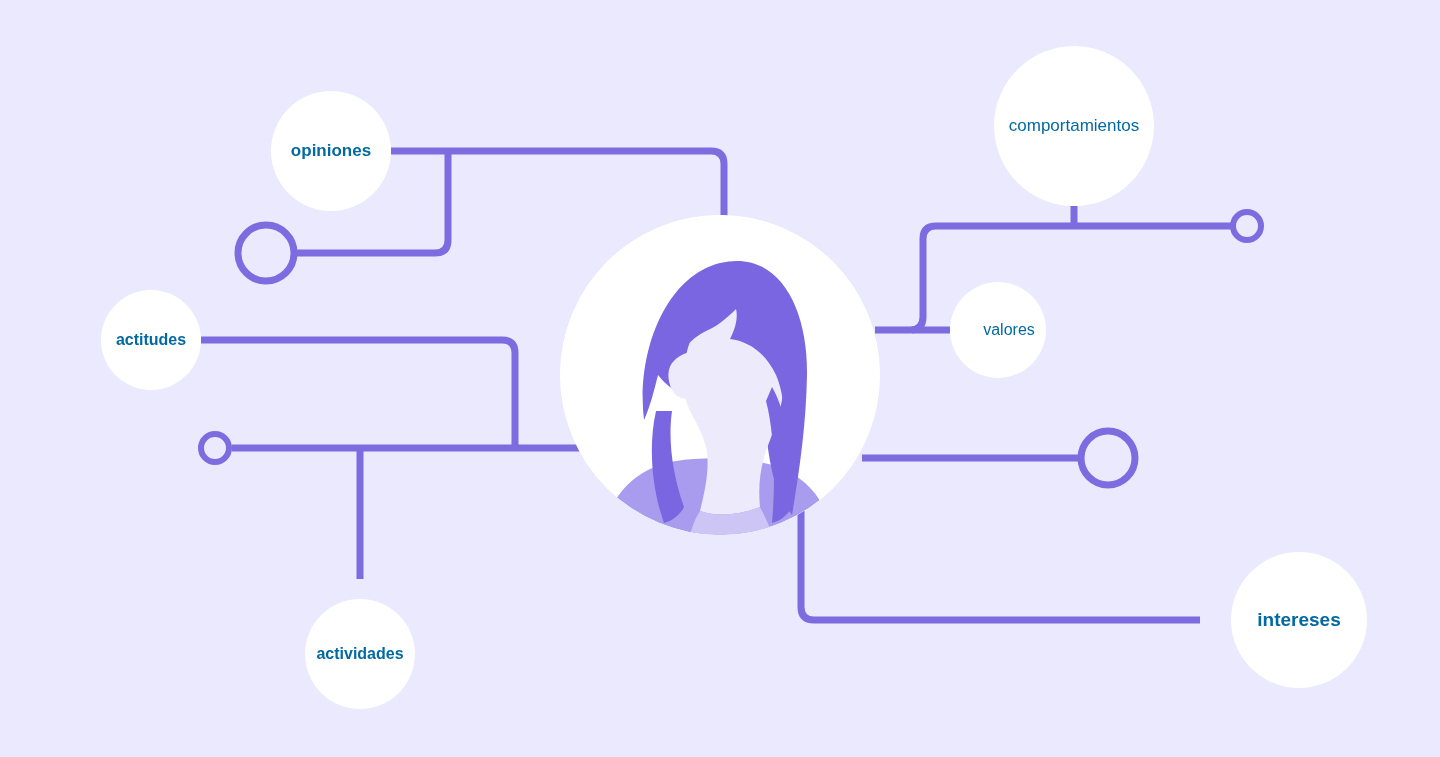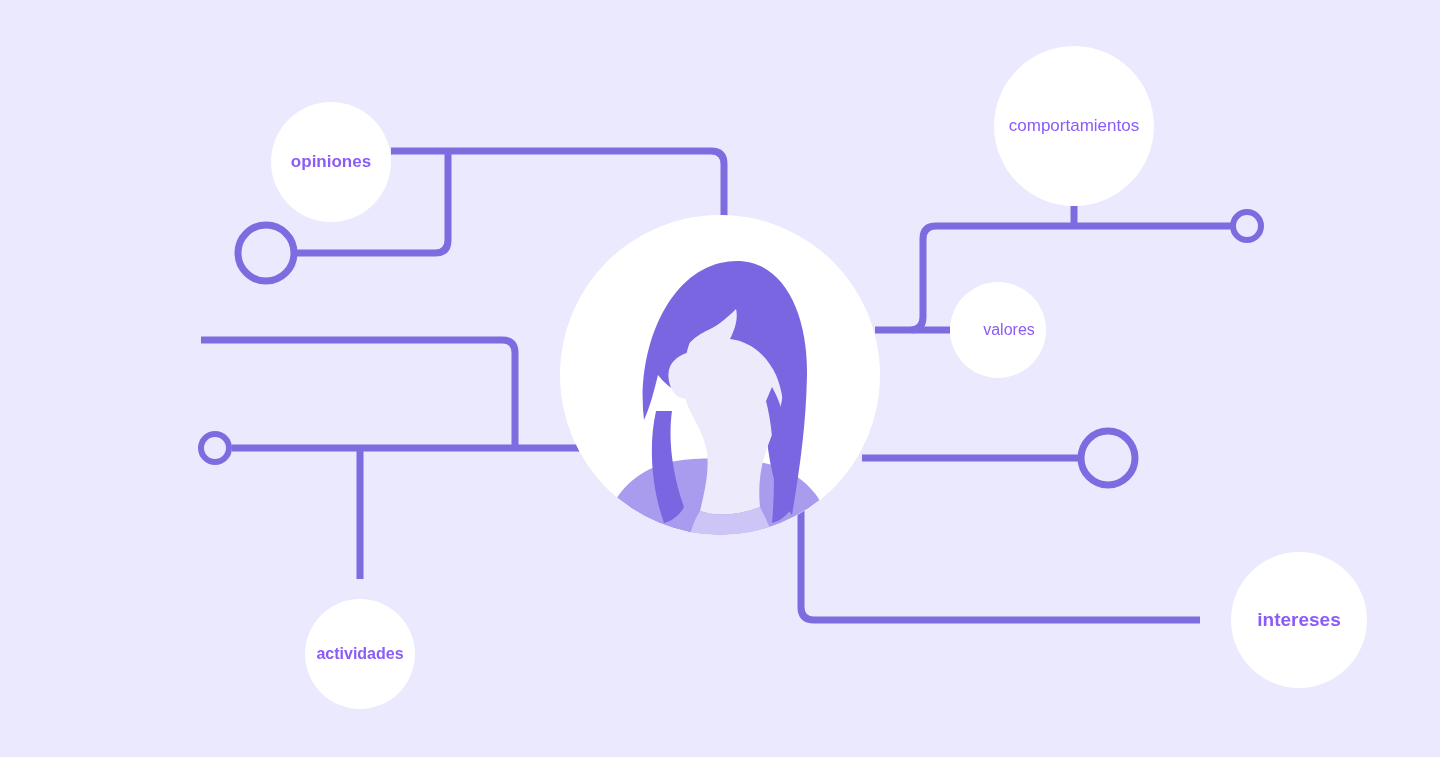--- a/index.html
+++ b/index.html
@@ -27,21 +27,21 @@
     height: 757px;
   }
   .node {
     position: absolute;
     border-radius: 50%;
     background: #ffffff;
     display: flex;
     align-items: center;
     justify-content: center;
     text-align: center;
-    color: #8b5cf6;
+    color: #0369a1;
     box-sizing: border-box;
   }
   .node-label {
     display: block;
     line-height: 1.15;
     white-space: nowrap;
   }
   .w-bold { font-weight: 700; }
   .w-reg  { font-weight: 400; }
 
@@ -126,24 +126,27 @@
 
         <path d="M 96 196 C 88 232 92 274 104 308 C 112 306 120 300 124 292
                  C 112 258 108 224 112 196 Z" fill="#7a66e0"></path>
 
         <path d="M 140 296 C 158 302 180 300 200 292 C 206 304 210 312 212 320
                  L 130 320 C 132 312 136 302 140 296 Z" fill="#cdc5f5"></path>
       </g>
     </svg>
   </div>
 
-  <div class="node" style="left:271px; top:102px; width:120px; height:120px;">
+  <div class="node" style="left:271px; top:91px; width:120px; height:120px;">
     <span class="node-label w-bold" style="font-size:17px;">opiniones</span>
   </div>
 
+  <div class="node" style="left:101px; top:290px; width:100px; height:100px;">
+    <span class="node-label w-bold" style="font-size:16px;">actitudes</span>
+  </div>
 
   <div class="node" style="left:305px; top:599px; width:110px; height:110px;">
     <span class="node-label w-bold" style="font-size:16px;">actividades</span>
   </div>
 
   <div class="node" style="left:994px; top:46px; width:160px; height:160px;">
     <span class="node-label w-reg" style="font-size:17px;">comportamientos</span>
   </div>
 
   <div class="node" style="left:950px; top:282px; width:96px; height:96px;">

